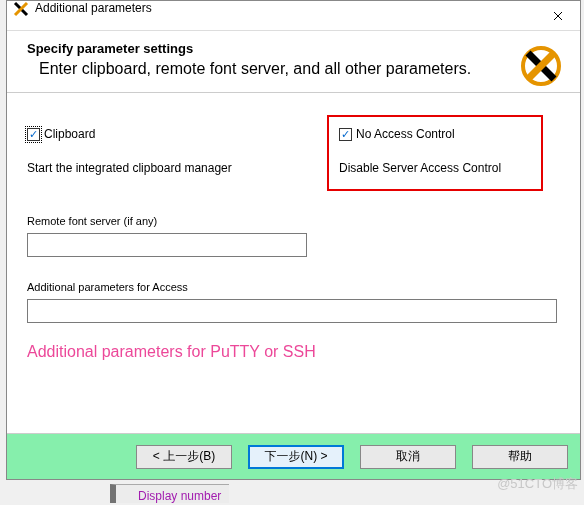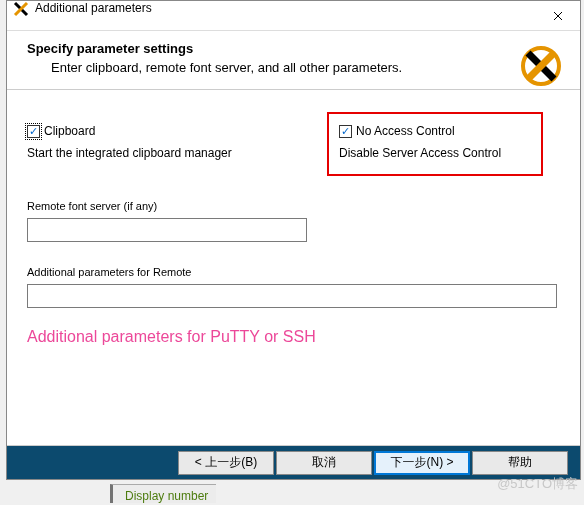--- a/index.html
+++ b/index.html
@@ -53,22 +53,22 @@
   .header {
     padding: 10px 32px 14px 20px;
     position: relative;
   }
   .header h1 {
     margin: 0;
     font-size: 13px;
     font-weight: bold;
   }
   .header .subtitle {
-    margin: 4px 0 0 24px;
-    font-size: 13px;
+    margin: 4px 0 0 12px;
+    font-size: 16px;
     color: #000;
   }
   .header .logo {
     position: absolute;
     right: 18px;
     top: 14px;
     width: 42px;
     height: 42px;
   }
   .divider {
@@ -105,21 +105,21 @@
     font-size: 11px;
     line-height: 1;
     color: #0066cc;
     background: #fff;
   }
   .check.focused {
     outline: 1px dotted #000;
     outline-offset: 1px;
   }
   .desc {
-    margin-top: 8px;
+    margin-top: 20px;
     font-size: 12px;
   }
   .field-label {
     margin-top: 24px;
     font-size: 11px;
   }
   .text-input {
     width: 280px;
     height: 24px;
     border: 1px solid #7a7a7a;
@@ -135,27 +135,27 @@
     color: #ec4899;
     margin-top: 20px;
     font-size: 16px;
   }
   .footer {
     position: absolute;
     bottom: 0;
     left: 0;
     right: 0;
     border-top: 1px solid #ccc;
-    height: 34px;
+    height: 46px;
     display: flex;
     align-items: center;
     justify-content: flex-end;
-    gap: 2px;
+    gap: 16px;
     padding-right: 12px;
-    background: #0c4a6e;
+    background: #86efac;
   }
   .btn {
     min-width: 96px;
     height: 24px;
     border: 1px solid #888;
     background: #e9e9e9;
     font-size: 12px;
     display: inline-flex;
     align-items: center;
     justify-content: center;
@@ -172,24 +172,24 @@
     bottom: 12px;
     color: #c8c8c8;
     font-size: 13px;
     pointer-events: none;
   }
   .bg-frag {
     position: absolute;
     left: 110px;
     bottom: 2px;
     font-size: 12px;
-    color: #4d7c0f;
+    color: #a21caf;
     border-top: 1px solid #aaa;
-    border-left: 3px solid #737373;
-    padding: 4px 8px 0 12px;
+    border-left: 6px solid #737373;
+    padding: 4px 8px 0 22px;
     background: #ececec;
   }
 </style>
 </head>
 <body>
 
 <div class="window">
   <div class="titlebar">
     <span class="app-icon">
       <svg viewBox="0 0 16 16" width="16" height="16">
@@ -233,28 +233,28 @@
           <span class="check">✓</span>
           <span>No Access Control</span>
         </label>
         <div class="desc">Disable Server Access Control</div>
       </div>
     </div>
 
     <div class="field-label">Remote font server (if any)</div>
     <input class="text-input" type="text" value="" style="">
 
-    <div class="field-label">Additional parameters for Remote</div>
+    <div class="field-label">Additional parameters for Access</div>
     <input class="text-input wide-input" type="text" value="" style="">
 
     <div class="disabled-label">Additional parameters for PuTTY or SSH</div>
   </div>
 
   <div class="footer">
     <span class="btn">&lt; 上一步(B)</span>
+    <span class="btn default">下一步(N) &gt;</span>
     <span class="btn">取消</span>
-    <span class="btn default">下一步(N) &gt;</span>
     <span class="btn">帮助</span>
   </div>
 </div>
 
 <div class="bg-frag">Display number</div>
 <div class="watermark">@51CTO博客</div>
 
 </body></html>

